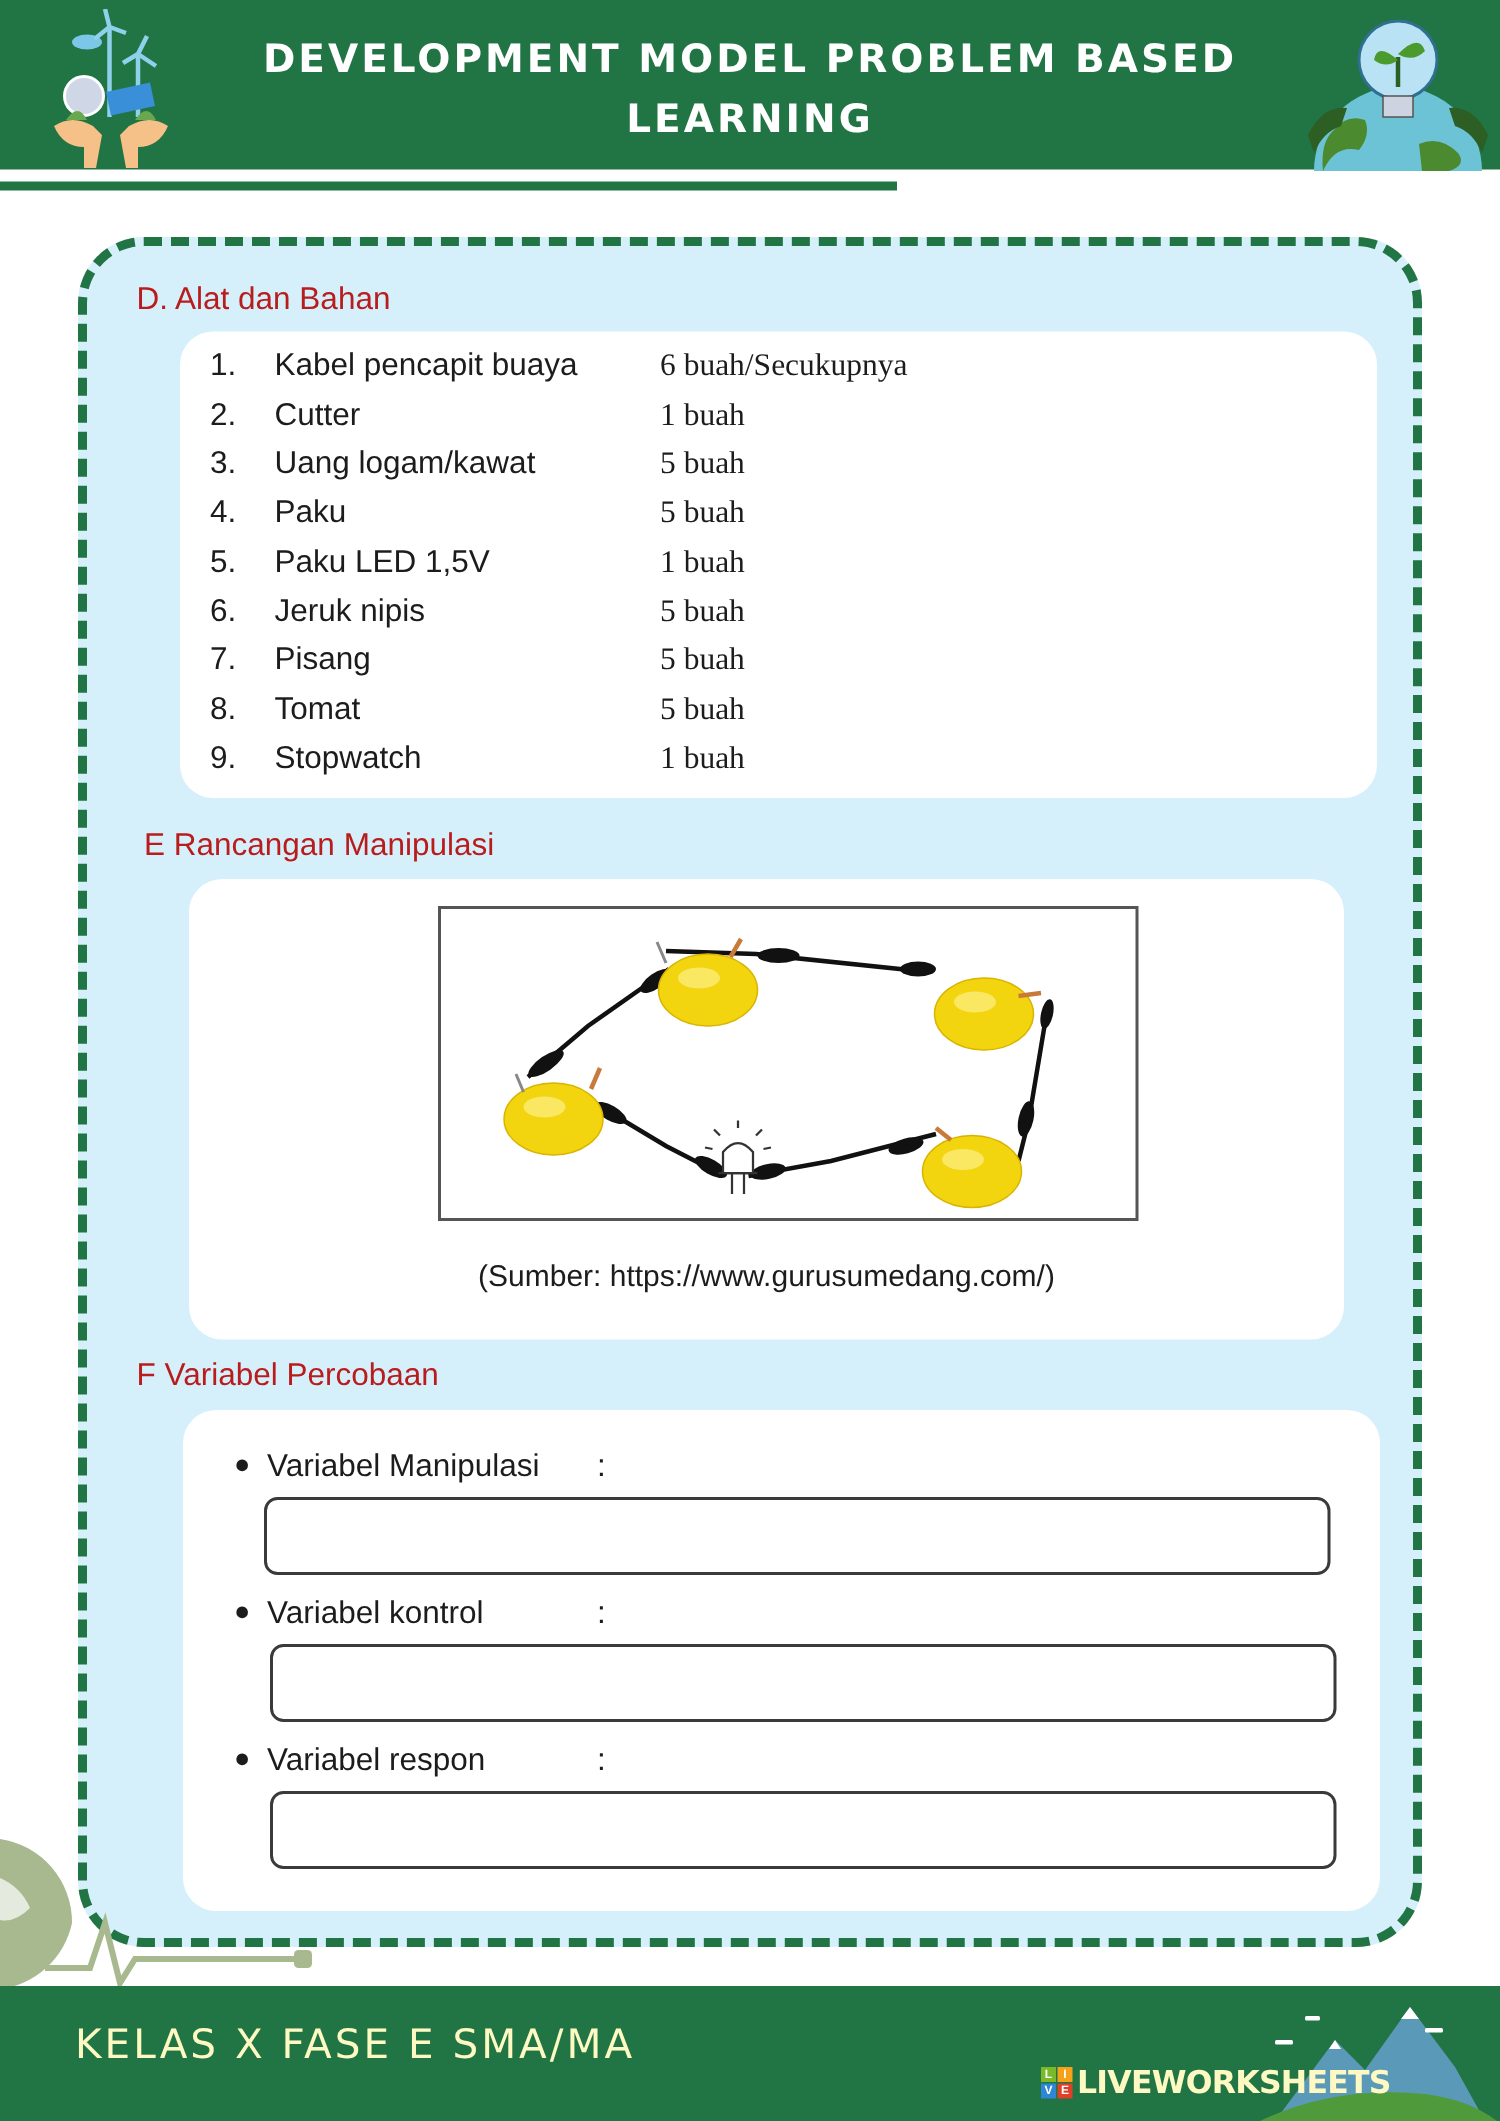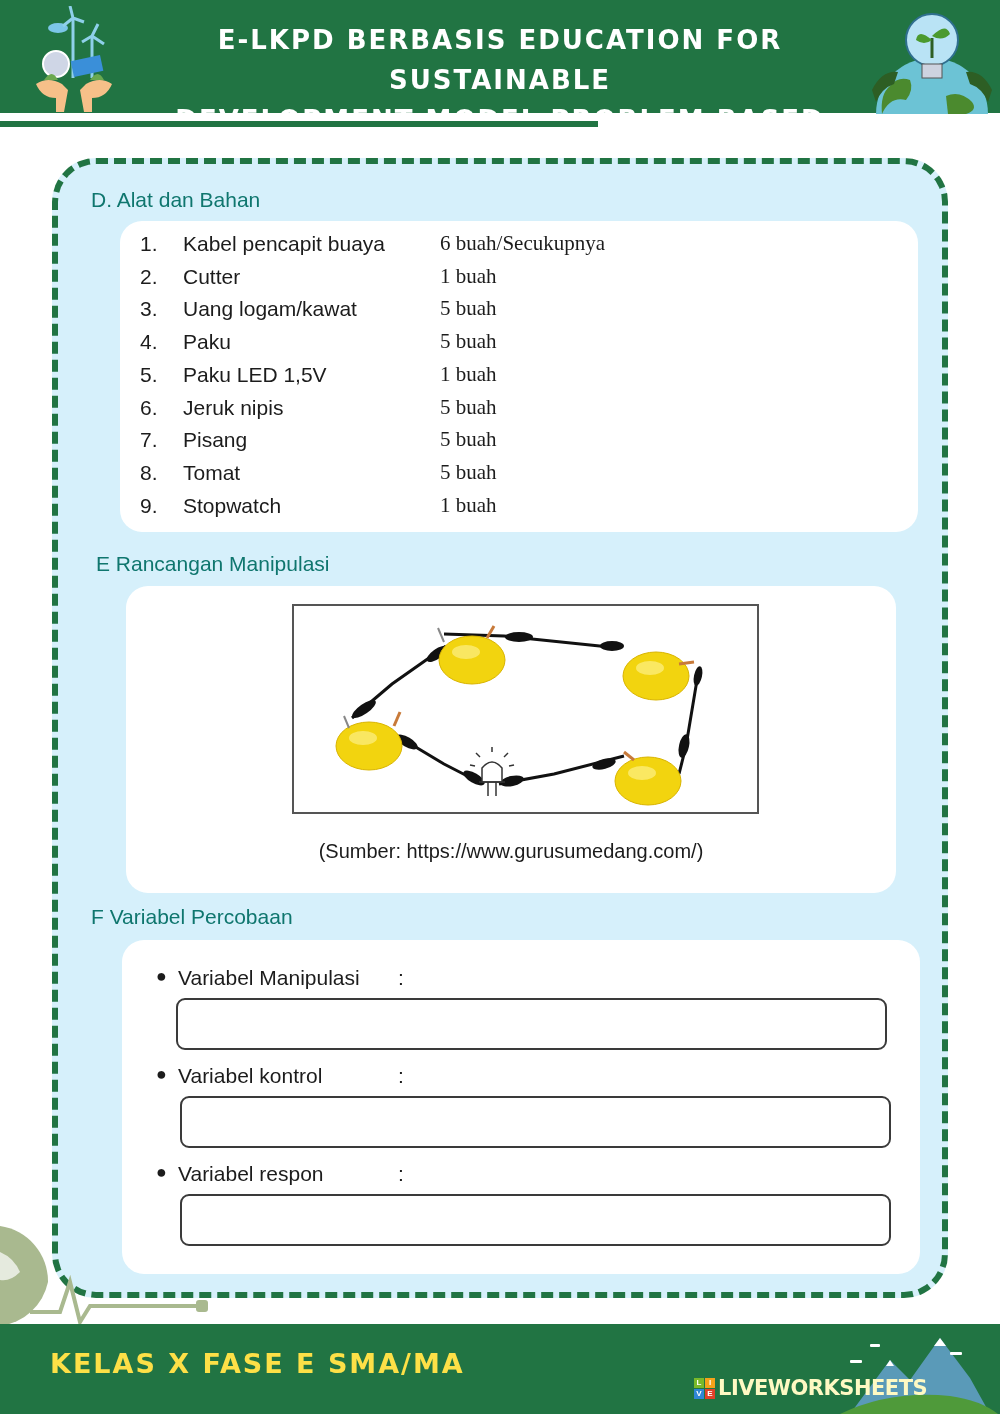--- a/index.html
+++ b/index.html
@@ -12,21 +12,21 @@
   .header-title { position: absolute; left: 120px; top: 20px; width: 760px; text-align: center;
     color: #fff; font-family: "DejaVu Sans", sans-serif; font-weight: bold; font-size: 26px;
     letter-spacing: 2px; line-height: 40px; }
   .header-icon-left { position: absolute; left: 28px; top: 6px; width: 92px; height: 106px; }
   .header-icon-right { position: absolute; left: 868px; top: 10px; width: 128px; height: 104px; }
 
   
   .frame { position: absolute; left: 52px; top: 158px; width: 896px; height: 1140px;
     border: 6px dashed #217443; border-radius: 44px; background: #d6f0fb; }
 
-  .section-label { position: absolute; font-size: 21px; color: #0f766e; }
+  .section-label { position: absolute; font-size: 21px; color: #b91c1c; }
   .card { position: absolute; background: #fff; border-radius: 22px; }
 
   
   .list-row { position: absolute; left: 0; height: 33px; font-size: 21px; line-height: 33px; }
   .list-num { position: absolute; left: 20px; }
   .list-name { position: absolute; left: 63px; white-space: nowrap; }
   .list-qty { position: absolute; left: 320px; white-space: nowrap; font-family: Liberation Serif, serif; }
 
   
   .circuit-box { position: absolute; left: 166px; top: 18px; width: 467px; height: 210px;
@@ -35,22 +35,22 @@
 
   
   .var-row { position: absolute; left: 0; font-size: 21px; }
   .bullet { position: absolute; left: 34px; font-size: 18px; }
   .var-label { position: absolute; left: 56px; white-space: nowrap; }
   .var-colon { position: absolute; left: 276px; }
   .answer-box { position: absolute; height: 52px; border: 2px solid #3a3a3a; border-radius: 9px; background: #fff; }
 
   
   .footer { position: absolute; left: 0; top: 1324px; width: 1000px; height: 90px; background: #217443; }
-  .footer-text { position: absolute; left: 50px; top: 24px; color: #fde047; font-family: "DejaVu Sans", sans-serif;
-    font-weight: bold; font-size: 27px; letter-spacing: 2px; }
+  .footer-text { position: absolute; left: 50px; top: 24px; color: #fef9c3; font-family: "DejaVu Sans", sans-serif;
+    font-weight: normal; font-size: 27px; letter-spacing: 2px; }
   .lw-logo { position: absolute; left: 694px; top: 52px; display: flex; align-items: center; }
   .lw-grid { display: grid; grid-template-columns: 10px 10px; grid-template-rows: 10px 10px; gap: 1px; margin-right: 3px; }
   .lw-grid span { display: block; font-size: 8px; font-weight: bold; color: #fff; text-align: center; line-height: 10px; }
   .lw-text { font-family: "DejaVu Sans", sans-serif; font-weight: bold; font-size: 21px; color: #fef9c3; letter-spacing: -0.5px; }
   .globe-deco { position: absolute; left: 0; top: 1222px; width: 220px; height: 104px; }
 </style>
 </head>
 <body>
 
 <div class="header">
@@ -60,21 +60,20 @@
     <path d="M45 12 L42 0 M45 12 L56 16 M45 12 L35 20" stroke="#8fd0ea" stroke-width="3"></path>
     <line x1="64" y1="30" x2="64" y2="72" stroke="#8fd0ea" stroke-width="3"></line>
     <path d="M64 30 L70 18 M64 30 L76 38 M64 30 L54 36" stroke="#8fd0ea" stroke-width="3"></path>
     <circle cx="28" cy="58" r="13" fill="#cfd6e6" stroke="#fff" stroke-width="2"></circle>
     <rect x="44" y="52" width="30" height="16" fill="#3a8fd9" transform="rotate(-12 59 60)"></rect>
     <path d="M8 78 Q20 70 34 78 L40 84 L36 106 L28 106 L28 92 Q14 92 8 78Z" fill="#f6c089"></path>
     <path d="M84 78 Q72 70 58 78 L52 84 L56 106 L64 106 L64 92 Q78 92 84 78Z" fill="#f6c089"></path>
     <path d="M16 74 Q24 62 30 74 M62 74 Q70 62 76 74" fill="#6aa84f"></path>
   </svg>
   <div class="header-title">
-    <div>E-LKPD BERBASIS EDUCATION FOR SUSTAINABLE</div>
     <div>DEVELOPMENT MODEL PROBLEM BASED LEARNING</div>
   </div>
   <svg class="header-icon-right" viewBox="0 0 128 104">
     <path d="M8 104 A56 56 0 0 1 120 104 Z" fill="#6cc3d5"></path>
     <path d="M14 104 Q22 86 38 90 Q46 80 42 70 Q30 66 22 76 Q12 84 14 104Z" fill="#4b8a2e"></path>
     <path d="M78 86 Q92 80 104 92 Q110 100 98 104 L80 104Z" fill="#4b8a2e"></path>
     <path d="M4 80 Q14 60 30 62 L26 74 Q14 78 8 92Z" fill="#2d5e24"></path>
     <path d="M124 80 Q114 60 98 62 L102 74 Q114 78 120 92Z" fill="#2d5e24"></path>
     <circle cx="64" cy="30" r="26" fill="#b9e3f5" stroke="#2f6f8f" stroke-width="2"></circle>
     <path d="M64 48 L64 28" stroke="#2d5e24" stroke-width="3"></path>

